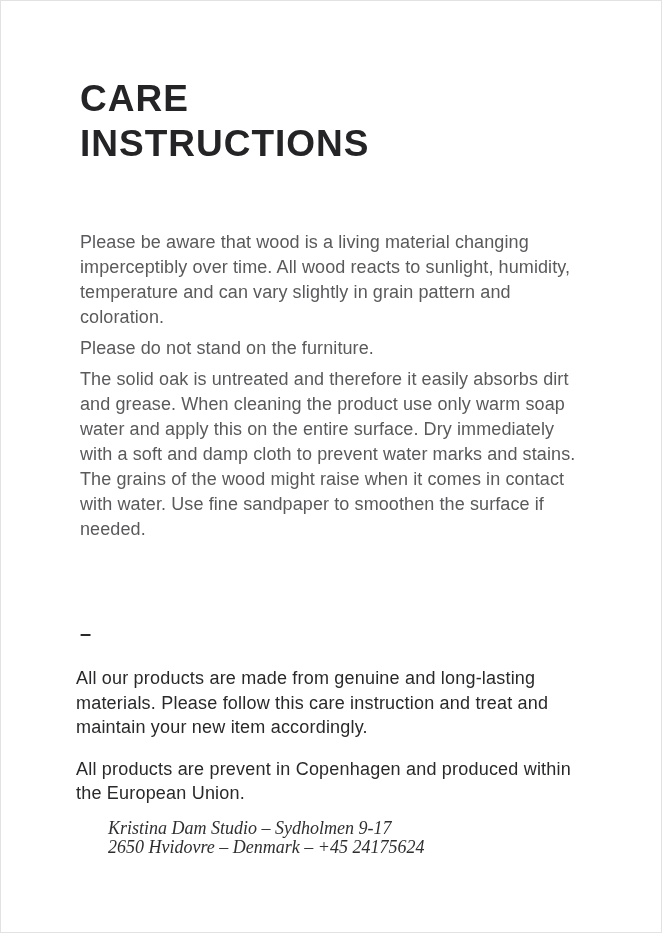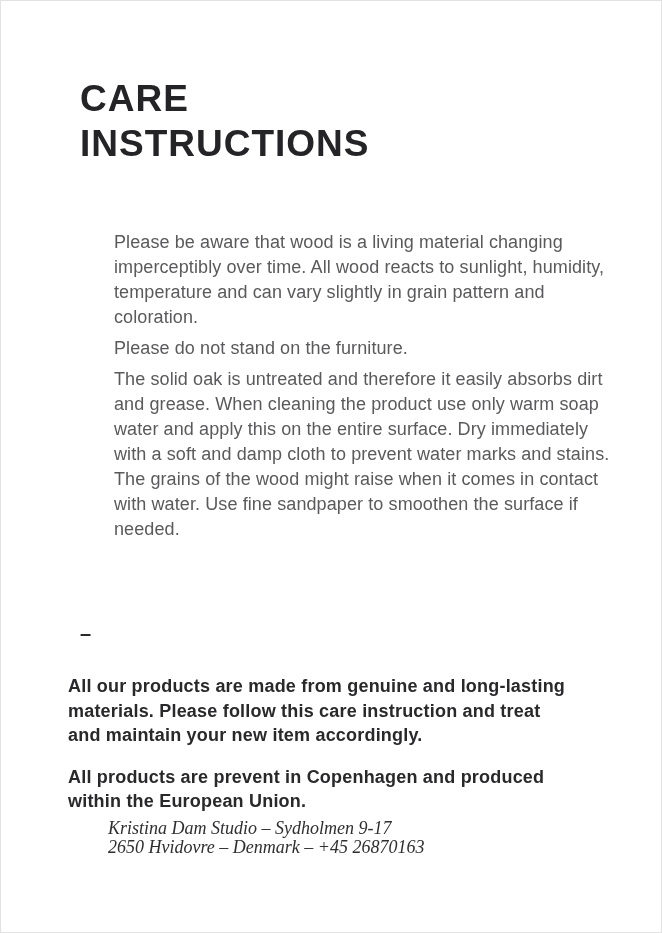--- a/index.html
+++ b/index.html
@@ -37,45 +37,43 @@
   .body-text {
     position: absolute;
     left: 80px;
     top: 230px;
     width: 505px;
     font-family: "Liberation Sans", sans-serif;
     font-size: 18px;
     line-height: 25px;
     letter-spacing: 0.1px;
     color: var(--color-body, #5a5a5c);
-    margin-left: 34px;
   }
   .body-text p { margin: 0 0 6px 0; }
   .divider {
     position: absolute;
     left: 80px;
     top: 621px;
     font-family: "Liberation Sans", sans-serif;
     font-weight: 700;
     font-size: 20px;
     line-height: 25px;
     color: var(--color-emphasis, #29292b);
   }
   .emphasis {
     position: absolute;
-    left: 68px;
+    left: 76px;
     top: 666px;
     width: 500px;
     font-family: "Liberation Sans", sans-serif;
-    font-weight: 700;
+    font-weight: 400;
     font-size: 18px;
     line-height: 24.5px;
     letter-spacing: 0.2px;
     color: var(--color-emphasis, #29292b);
-    margin-top: 8px;
   }
   .emphasis p { margin: 0 0 17px 0; }
   .emphasis p:last-child { margin-bottom: 0; }
   .footer {
     position: absolute;
     left: 80px;
     top: 819px;
     width: 480px;
     font-family: "Liberation Serif", serif;
     font-style: italic;
@@ -103,16 +101,16 @@
 
   <div class="divider">–</div>
 
   <div class="emphasis">
     <p>All our products are made from genuine and long-lasting materials. Please follow this care instruction and treat and maintain your new item accordingly.</p>
     <p>All products are prevent in Copenhagen and produced within the European Union.</p>
   </div>
 
   <div class="footer">
     <div>Kristina Dam Studio – Sydholmen 9-17</div>
-    <div>2650 Hvidovre – Denmark – +45 26870163</div>
+    <div>2650 Hvidovre – Denmark – +45 24175624</div>
   </div>
 
 </div>
 
 </body></html>

